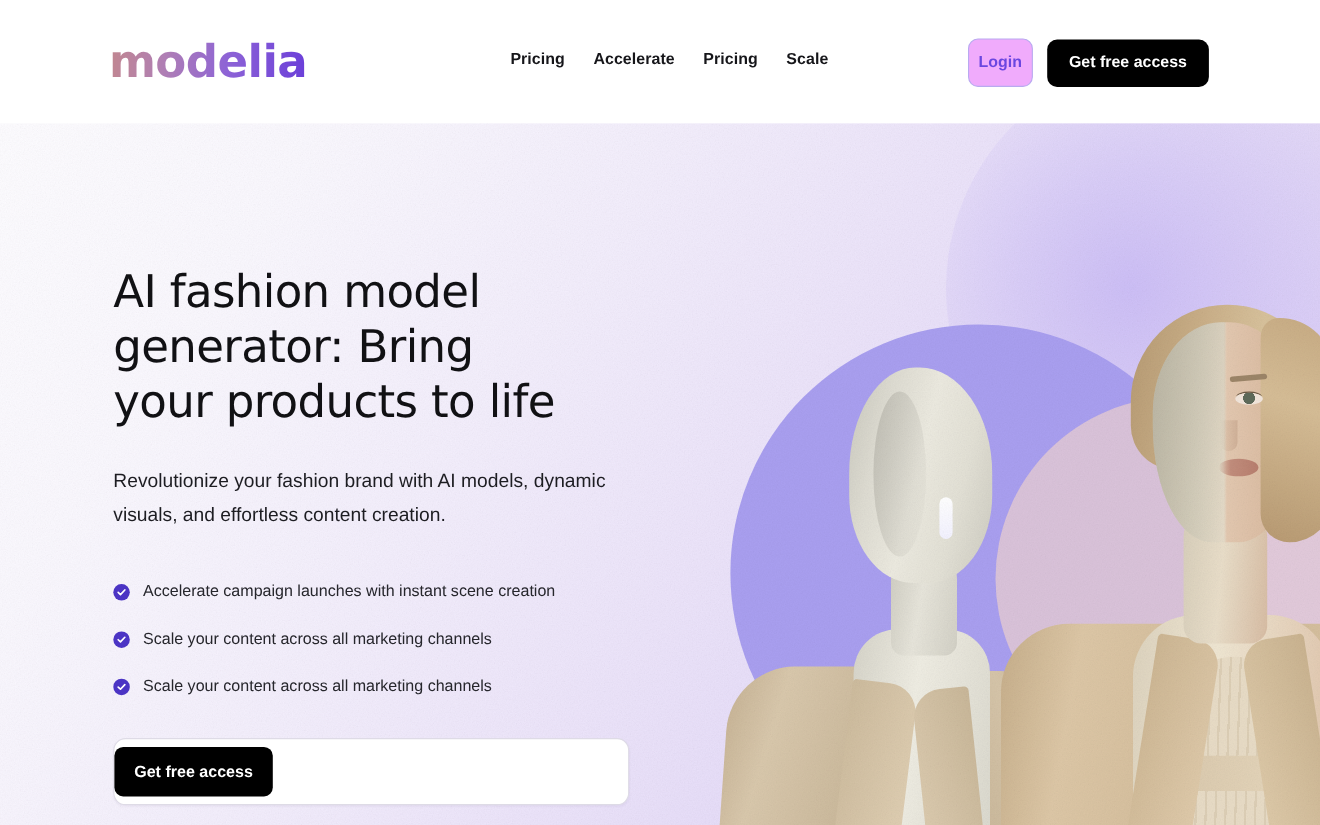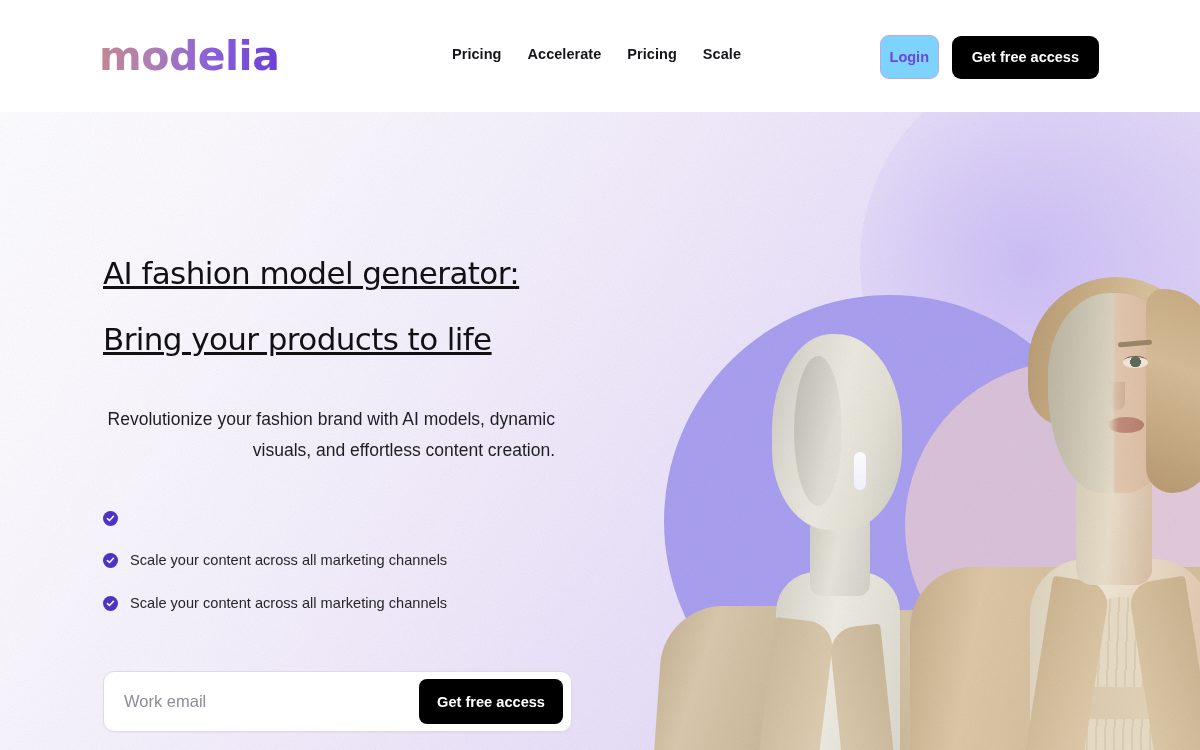--- a/index.html
+++ b/index.html
@@ -42,21 +42,21 @@
     background: linear-gradient(95deg, #c2878f 0%, #b07fb4 28%, #8d63d6 60%, #6a3ed9 100%);
     -webkit-background-clip: text;
     background-clip: text;
     -webkit-text-fill-color: transparent;
     color: transparent;
     font-family: "DejaVu Sans", sans-serif;
   }
 
   .nav {
     position: absolute;
-    left: 452px;
+    left: 464px;
     top: 46px;
     display: flex;
     gap: 26px;
     align-items: center;
   }
   .nav a {
     font-size: 14.5px;
     font-weight: 700;
     color: #16161a;
     text-decoration: none;
@@ -69,21 +69,21 @@
     top: 35px;
     display: flex;
     align-items: center;
     gap: 13px;
   }
   .btn-login {
     width: 59px;
     height: 44px;
     border: 1.4px solid #b9aaf0;
     border-radius: 9px;
-    background: #7dd3fc;
+    background: #f0abfc;
     color: #6b46e0;
     font-size: 14.5px;
     font-weight: 700;
     font-family: "Liberation Sans", sans-serif;
     cursor: pointer;
     display: flex;
     align-items: center;
     justify-content: center;
   }
   .btn-free {
@@ -167,37 +167,35 @@
 
   
   .copy {
     position: absolute;
     left: 103px;
     top: 128px;
     width: 520px;
     z-index: 10;
   }
   .headline {
-    font-size: 31px;
-    line-height: 66px;
+    font-size: 41px;
+    line-height: 50px;
     font-weight: 400;
     color: #111114;
     letter-spacing: -0.6px;
     font-family: "DejaVu Sans", sans-serif;
     max-width: 420px;
-    text-decoration: underline;
   }
   .subhead {
     margin-top: 32px;
     font-size: 17.5px;
     line-height: 31px;
     color: #1d1d22;
     font-weight: 400;
     max-width: 452px;
-    text-align: right;
   }
 
   .bullets {
     margin-top: 45px;
     display: flex;
     flex-direction: column;
     gap: 25px;
     list-style: none;
   }
   .bullet {
@@ -522,20 +520,21 @@
       <p class="subhead">Revolutionize your fashion brand with AI models, dynamic visuals, and effortless content creation.</p>
 
       <ul class="bullets">
 
         <li class="bullet">
           <span class="check-icon">
             <svg width="9" height="9" viewBox="0 0 10 10" xmlns="http://www.w3.org/2000/svg">
               <path d="M1.6 5.1 L3.9 7.3 L8.3 2.6" fill="none" stroke="#ffffff" stroke-width="1.7" stroke-linecap="round" stroke-linejoin="round"></path>
             </svg>
           </span>
+          <span class="bullet-text">Accelerate campaign launches with instant scene creation</span>
         </li>
 
         <li class="bullet">
           <span class="check-icon">
             <svg width="9" height="9" viewBox="0 0 10 10" xmlns="http://www.w3.org/2000/svg">
               <path d="M1.6 5.1 L3.9 7.3 L8.3 2.6" fill="none" stroke="#ffffff" stroke-width="1.7" stroke-linecap="round" stroke-linejoin="round"></path>
             </svg>
           </span>
           <span class="bullet-text">Scale your content across all marketing channels</span>
         </li>
@@ -546,18 +545,17 @@
               <path d="M1.6 5.1 L3.9 7.3 L8.3 2.6" fill="none" stroke="#ffffff" stroke-width="1.7" stroke-linecap="round" stroke-linejoin="round"></path>
             </svg>
           </span>
           <span class="bullet-text">Scale your content across all marketing channels</span>
         </li>
 
       </ul>
     </div>
 
     <form class="email-form">
-      <input class="email-input" type="text" placeholder="Work email" style="">
       <button class="email-submit" type="submit">Get free access</button>
     </form>
 
   </section>
 </div>
 
 </body></html>

